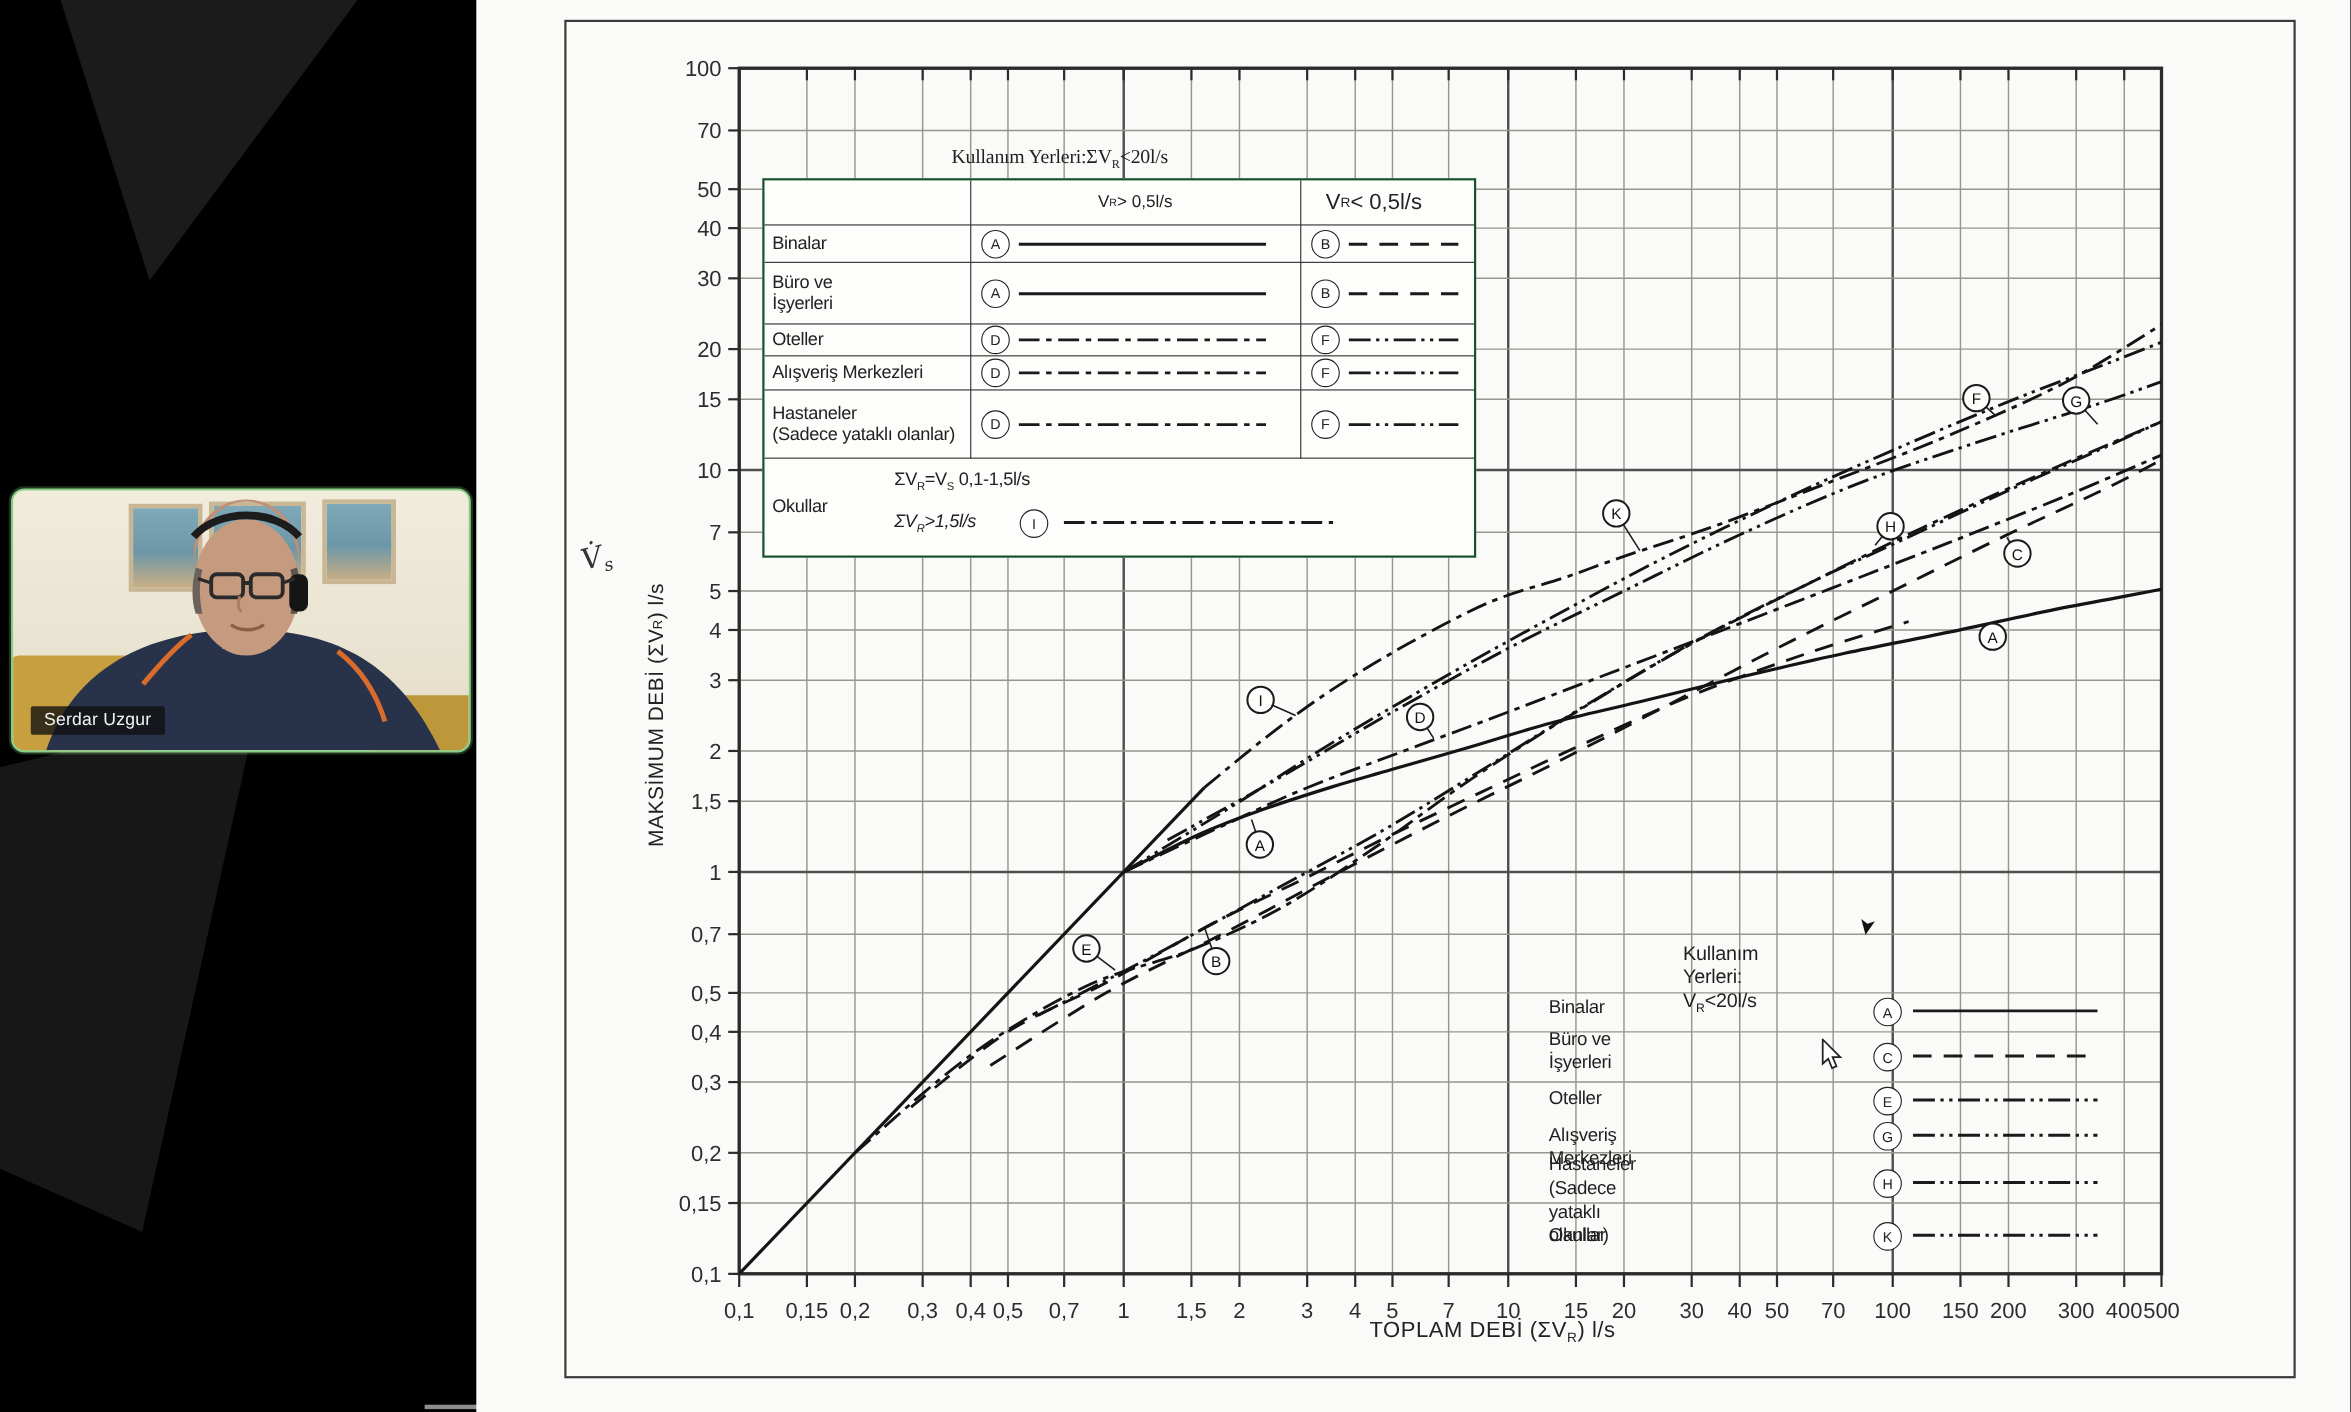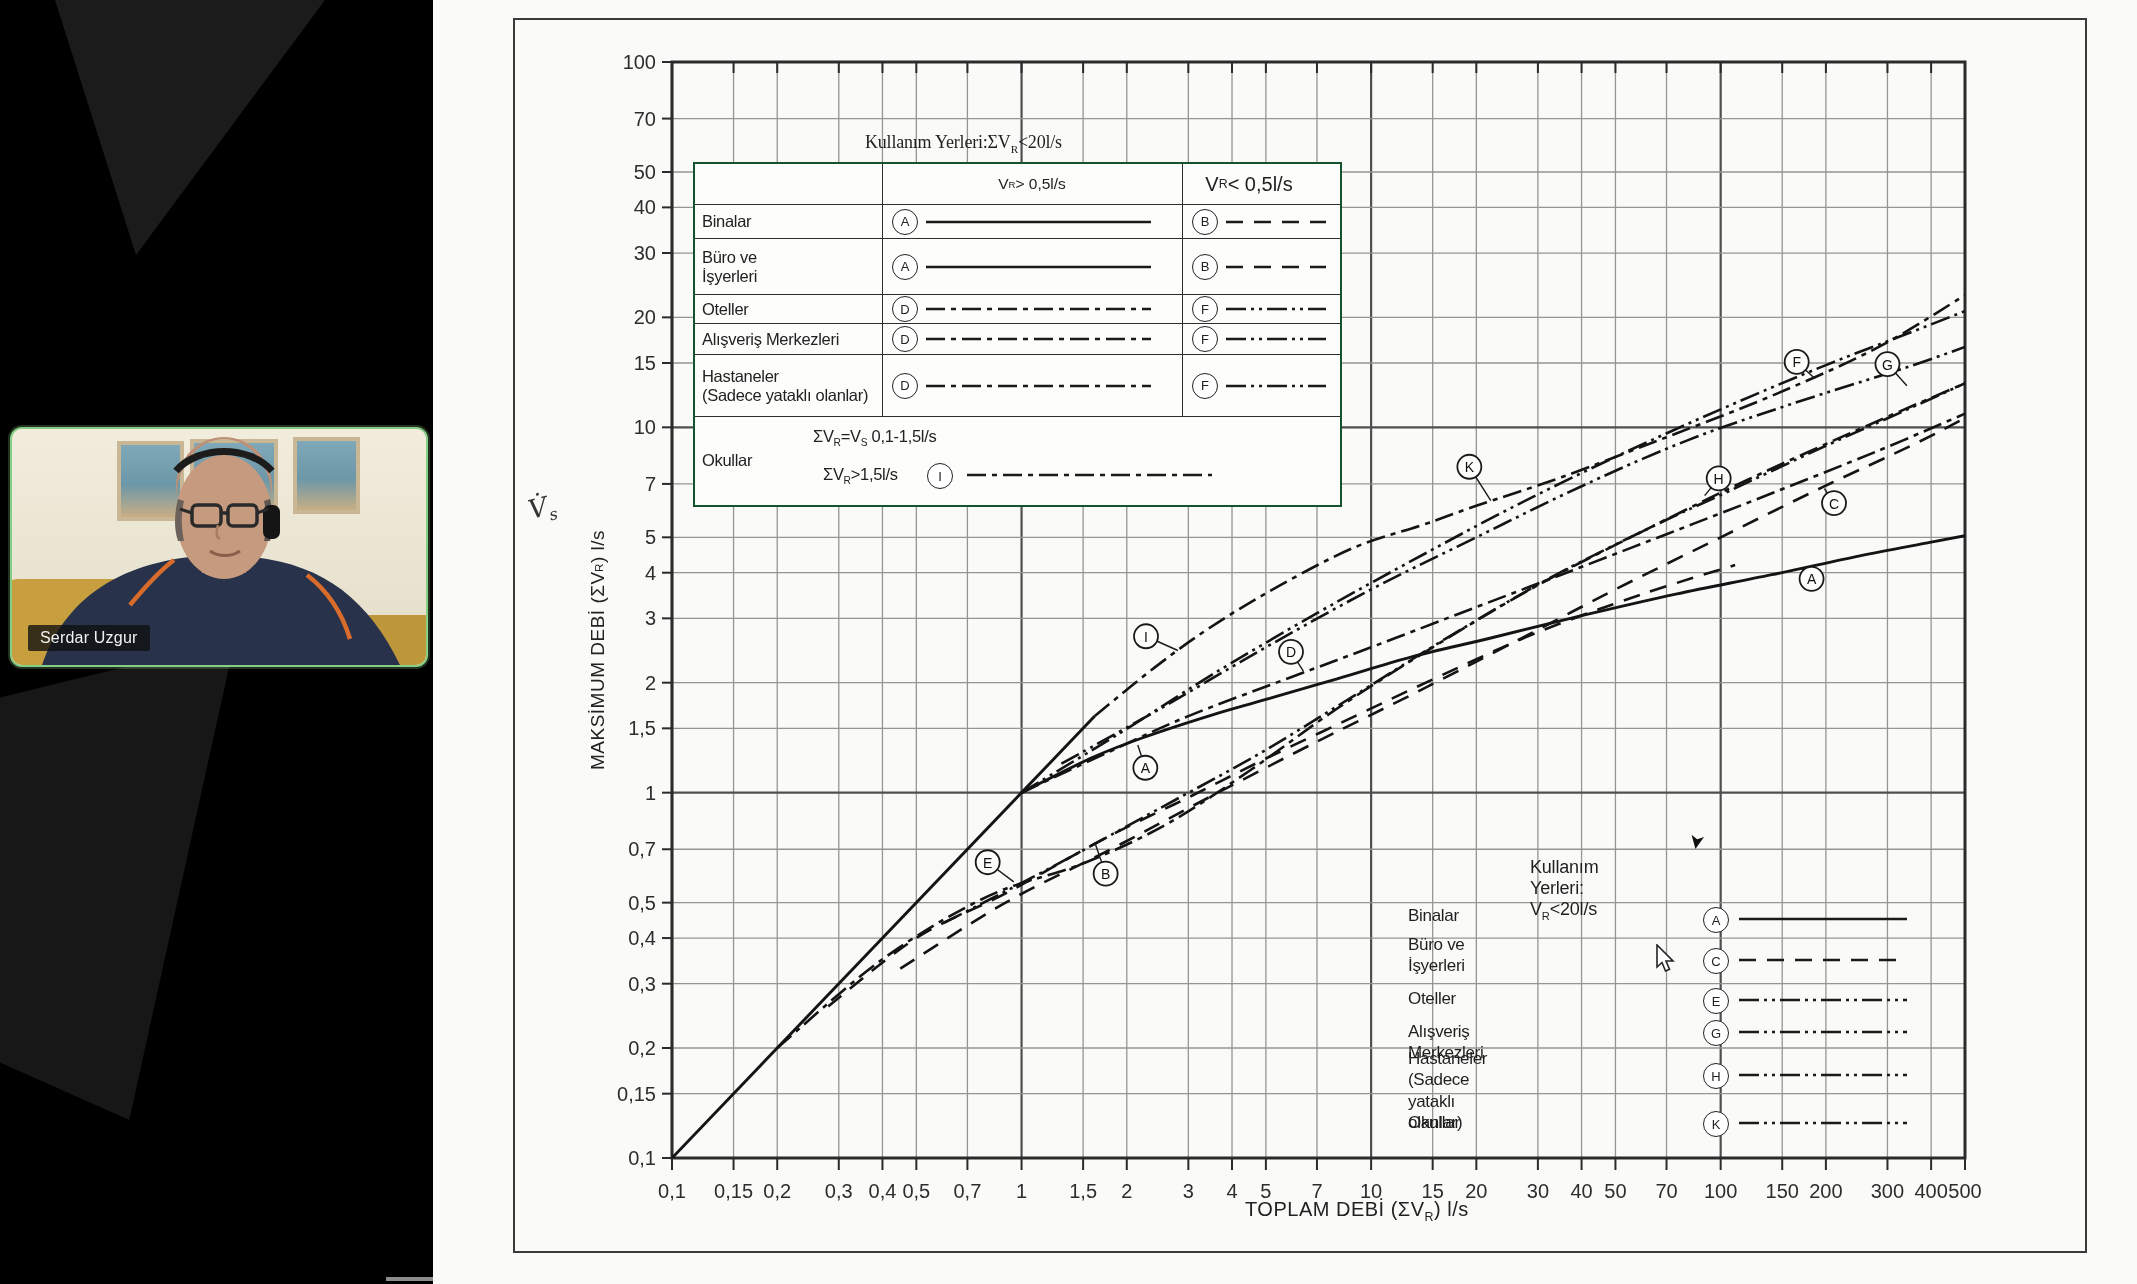--- a/index.html
+++ b/index.html
@@ -41,21 +41,21 @@
   
   #y-axis-title{position:absolute;left:150px;top:455px;height:390px;width:30px;
       writing-mode:vertical-rl;transform:rotate(180deg);font-size:19px;color:#222;
       display:flex;align-items:center;justify-content:center;letter-spacing:0.5px;}
   #y-axis-annot{position:absolute;left:96px;top:492px;font-size:26px;color:#333;
       font-family:"DejaVu Serif",serif;font-style:italic;transform:rotate(-14deg);}
   #x-axis-title{position:absolute;left:812px;top:1198px;font-size:20px;color:#222;letter-spacing:0.5px;}
   sub{font-size:0.62em;}
 
   
-  #webcam{position:absolute;left:10px;top:427px;width:414px;height:236px;border-radius:12px;
+  #webcam{position:absolute;left:10px;top:444px;width:414px;height:236px;border-radius:12px;
           border:2px solid #86cd85;overflow:hidden;background:#e9e4d3;box-shadow:0 0 0 2px rgba(134,205,133,.25);}
   #wall{position:absolute;inset:0;background:linear-gradient(180deg,#f1ecdc 0%,#eae4d2 55%,#e2dcc8 100%);}
   .frame-pic{position:absolute;border:4px solid #c9b694;box-sizing:border-box;
              background:linear-gradient(180deg,#7fa9b8 0%,#6c97a8 55%,#c8ae85 100%);}
   #couch-left{position:absolute;left:-8px;top:150px;width:132px;height:90px;background:#c79f3f;border-radius:14px 10px 0 0;}
   #couch-right{position:absolute;right:-6px;top:186px;width:96px;height:54px;background:#bd9739;border-radius:10px 6px 0 0;}
   #person-svg{position:absolute;left:0;top:0;}
   #name-tag{position:absolute;left:16px;top:196px;background:rgba(15,15,15,.78);color:#f2f2f2;
             font-size:16px;padding:4px 12px;border-radius:2px;letter-spacing:0.2px;}
 
@@ -379,21 +379,21 @@
             <svg width="100" height="8">
               <line x1="0" x2="100" y1="4" y2="4" stroke="#1a1a1a" stroke-width="2.6" stroke-dasharray="20 5 3 5 3 5"></line>
             </svg>
           </div>
         </div>
         <div class="colline" style="left: 187px; height: 253px;"></div>
         <div class="colline" style="left: 487px; height: 253px;"></div>
         <div class="okul-wrap" style="height: 88px;">
           <div class="okul-f" style="left: 7px; top: 34px;">Okullar</div>
           <div class="okul-f" style="left: 118px; top: 10px;">ΣV<sub>R</sub>=V<sub>S</sub> 0,1-1,5l/s</div>
-          <div class="okul-f" style="left: 128px; top: 48px;">ΣV<sub>R</sub>&gt;1,5l/s</div>
+          <div class="okul-f" style="left: 118px; top: 48px; font-style: italic;">ΣV<sub>R</sub>&gt;1,5l/s</div>
           <span class="circ" style="position: absolute; left: 232px; top: 46px;">I</span>
           <svg width="245" height="8" style="position: absolute; left: 272px; top: 54px;">
             <line x1="0" x2="245" y1="4" y2="4" stroke="#1a1a1a" stroke-width="2.6" stroke-dasharray="19 6 5 6"></line>
           </svg>
         </div>
       </div>
 
     <div id="y-axis-title">MAKSİMUM DEBİ  (ΣV<sub>R</sub>) l/s</div>
     <div id="y-axis-annot">V̇<sub>s</sub></div>
     <div id="x-axis-title">TOPLAM DEBİ  (ΣV<sub>R</sub>) l/s</div>

